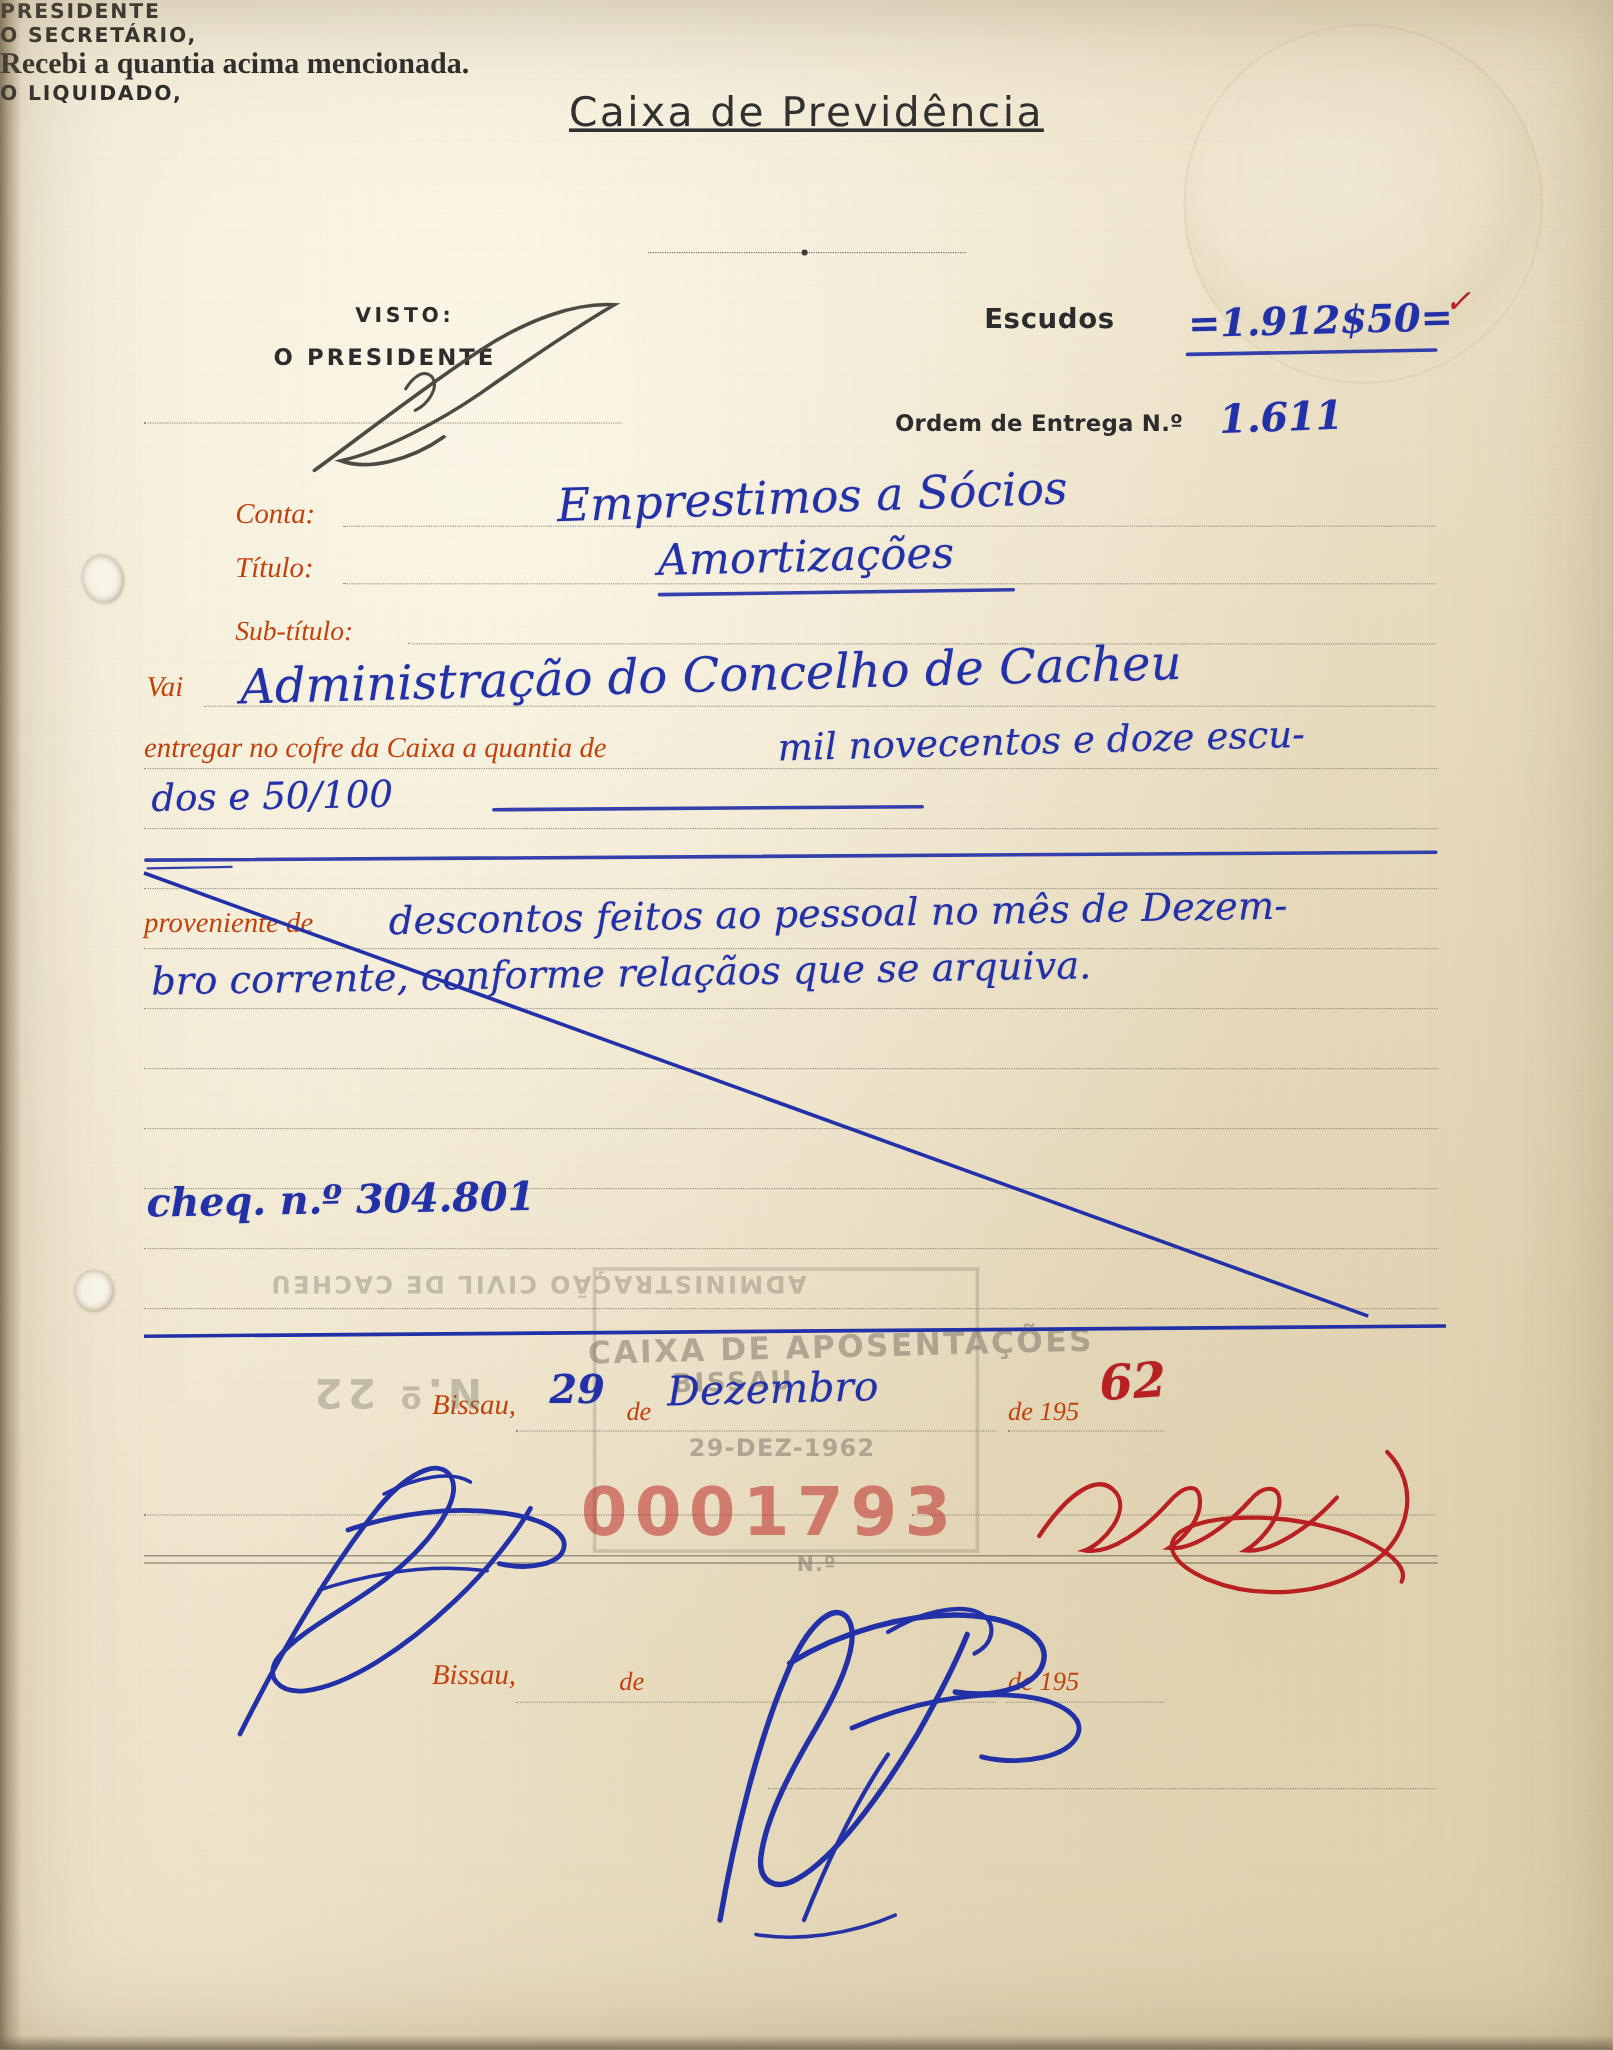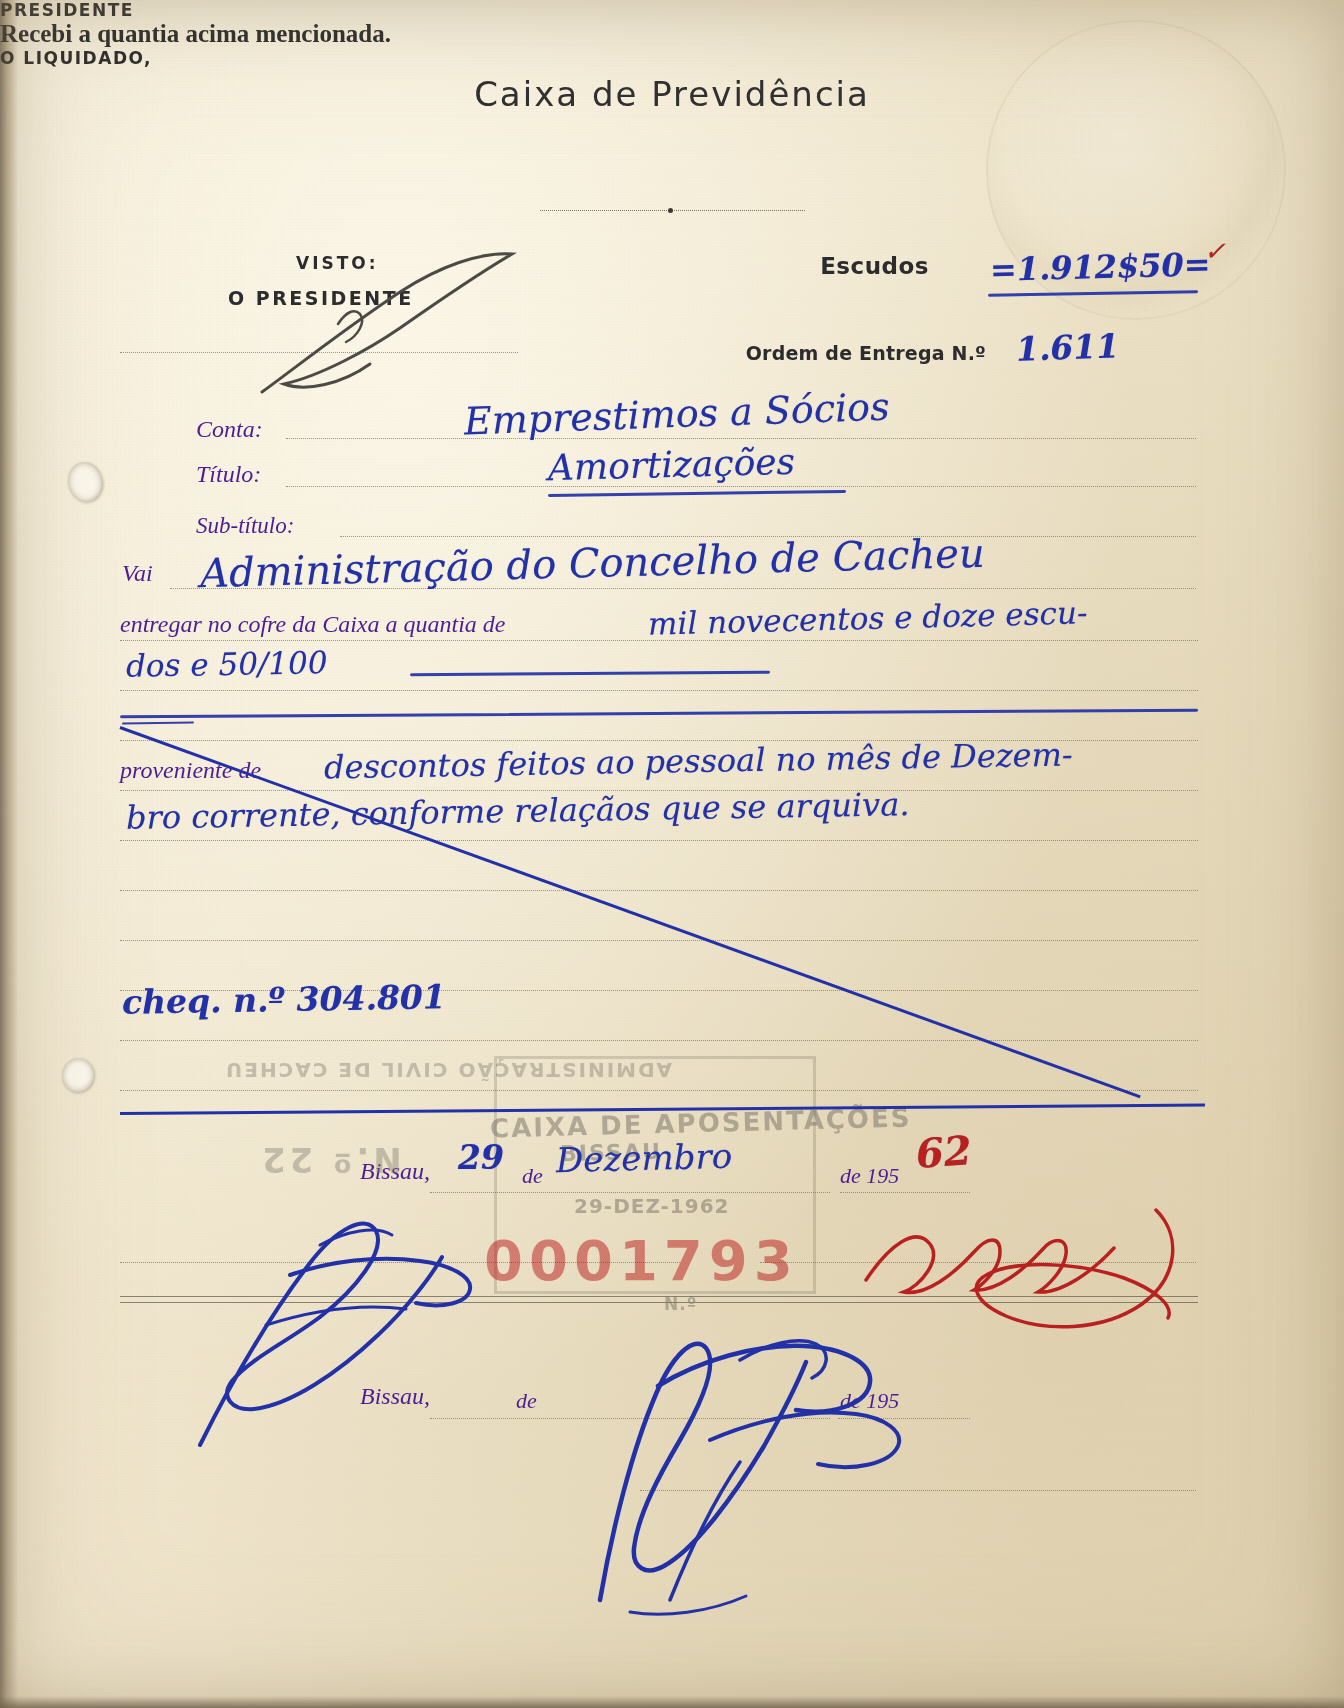--- a/index.html
+++ b/index.html
@@ -89,21 +89,21 @@
   
   .title1, .title2 {
     position: absolute;
     width: 100%;
     text-align: center;
     font-family: "DejaVu Sans", sans-serif;
     font-weight: 400;
     letter-spacing: 2.0px;
     color: #2f2f31;
   }
-  .title1 { top: 74px; font-size: 34px; }
+  .title1 { top: 74px; font-size: 34px; text-decoration: underline; }
   .title2 { top: 136px; font-size: 34px; }
 
   .title-rule {
     position: absolute;
     top: 210px;
     left: 540px;
     width: 265px;
     height: 0;
     border-top: 1px dotted #7a7360;
   }
@@ -117,21 +117,21 @@
   }
 
   .lbl {
     position: absolute;
     font-family: "DejaVu Sans", sans-serif;
     color: #2c2c2e;
   }
   .lbl-serif {
     position: absolute;
     font-family: "Liberation Serif", serif;
-    color: #4c1d95;
+    color: #c2410c;
   }
 
   .visto      { left: 296px; top: 253px; font-size: 17px; font-weight: 700; letter-spacing: 3px; }
   .presidente { left: 228px; top: 287px; font-size: 19px; font-weight: 700; letter-spacing: 2.5px; }
   .escudos    { right: 415px; top: 253px; font-size: 23px; font-weight: 700; letter-spacing: .5px; }
   .ordem      { right: 358px; top: 342px; font-size: 19px; font-weight: 700; letter-spacing: .2px; }
 
   .conta    { left: 196px; top: 416px; font-size: 24px; font-style: italic; }
   .titulo   { left: 196px; top: 461px; font-size: 24px; font-style: italic; }
   .subtitulo{ left: 196px; top: 513px; font-size: 23px; font-style: italic; }
@@ -276,20 +276,21 @@
     <div class="lbl-serif subtitulo">Sub-título:</div>
     <div class="lbl-serif vai">Vai</div>
     <div class="lbl-serif entregar">entregar no cofre da Caixa a quantia de</div>
     <div class="lbl-serif proveniente">proveniente de</div>
 
     <div class="lbl-serif bissau1">Bissau,</div>
     <div class="lbl-serif de1">de</div>
     <div class="lbl-serif de195a">de 195</div>
 
     <div class="liquidado">PRESIDENTE</div>
+    <div class="secretario">O SECRETÁRIO,</div>
 
     <div class="recebi">Recebi a quantia acima mencionada.</div>
     <div class="lbl-serif bissau2">Bissau,</div>
     <div class="lbl-serif de2">de</div>
     <div class="lbl-serif de195b">de 195</div>
     <div class="tesoureiro">O LIQUIDADO,</div>
 
     <div class="dotline" style="left:120px;  top:352px;  width:398px;"></div>
     <div class="dotline" style="left:286px;  top:438px;  width:910px;"></div>
     <div class="dotline" style="left:286px;  top:486px;  width:910px;"></div>

